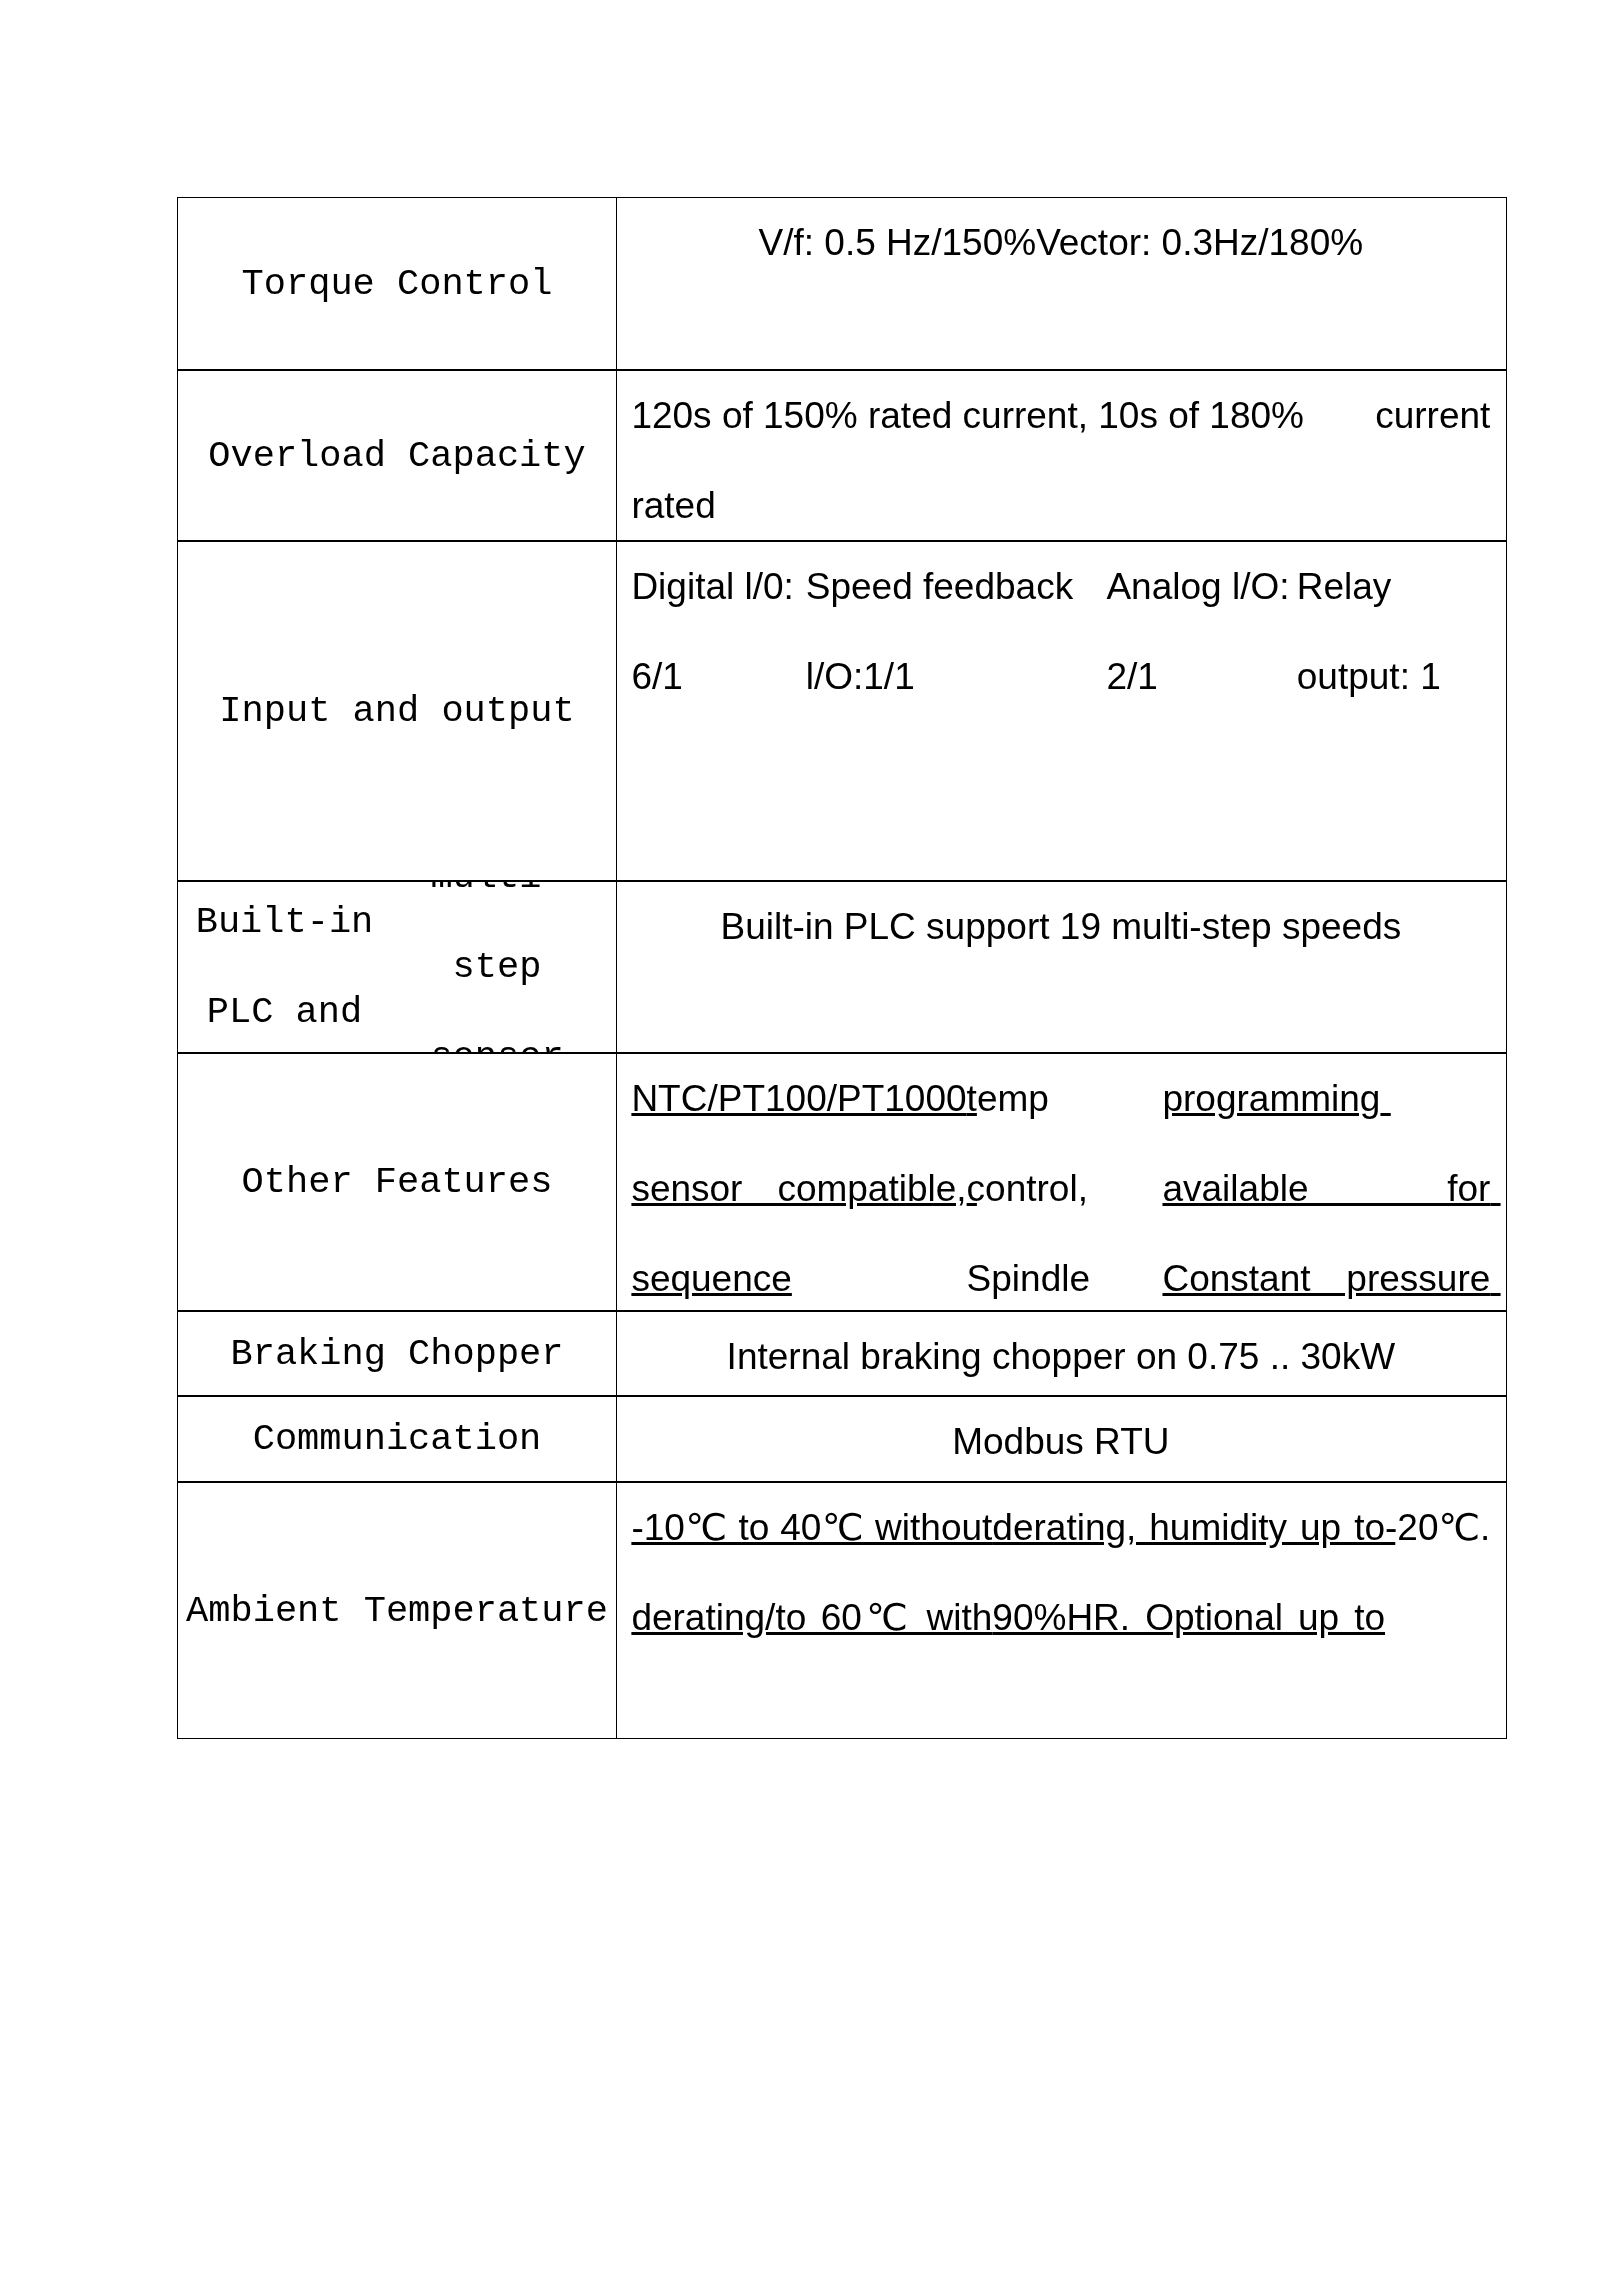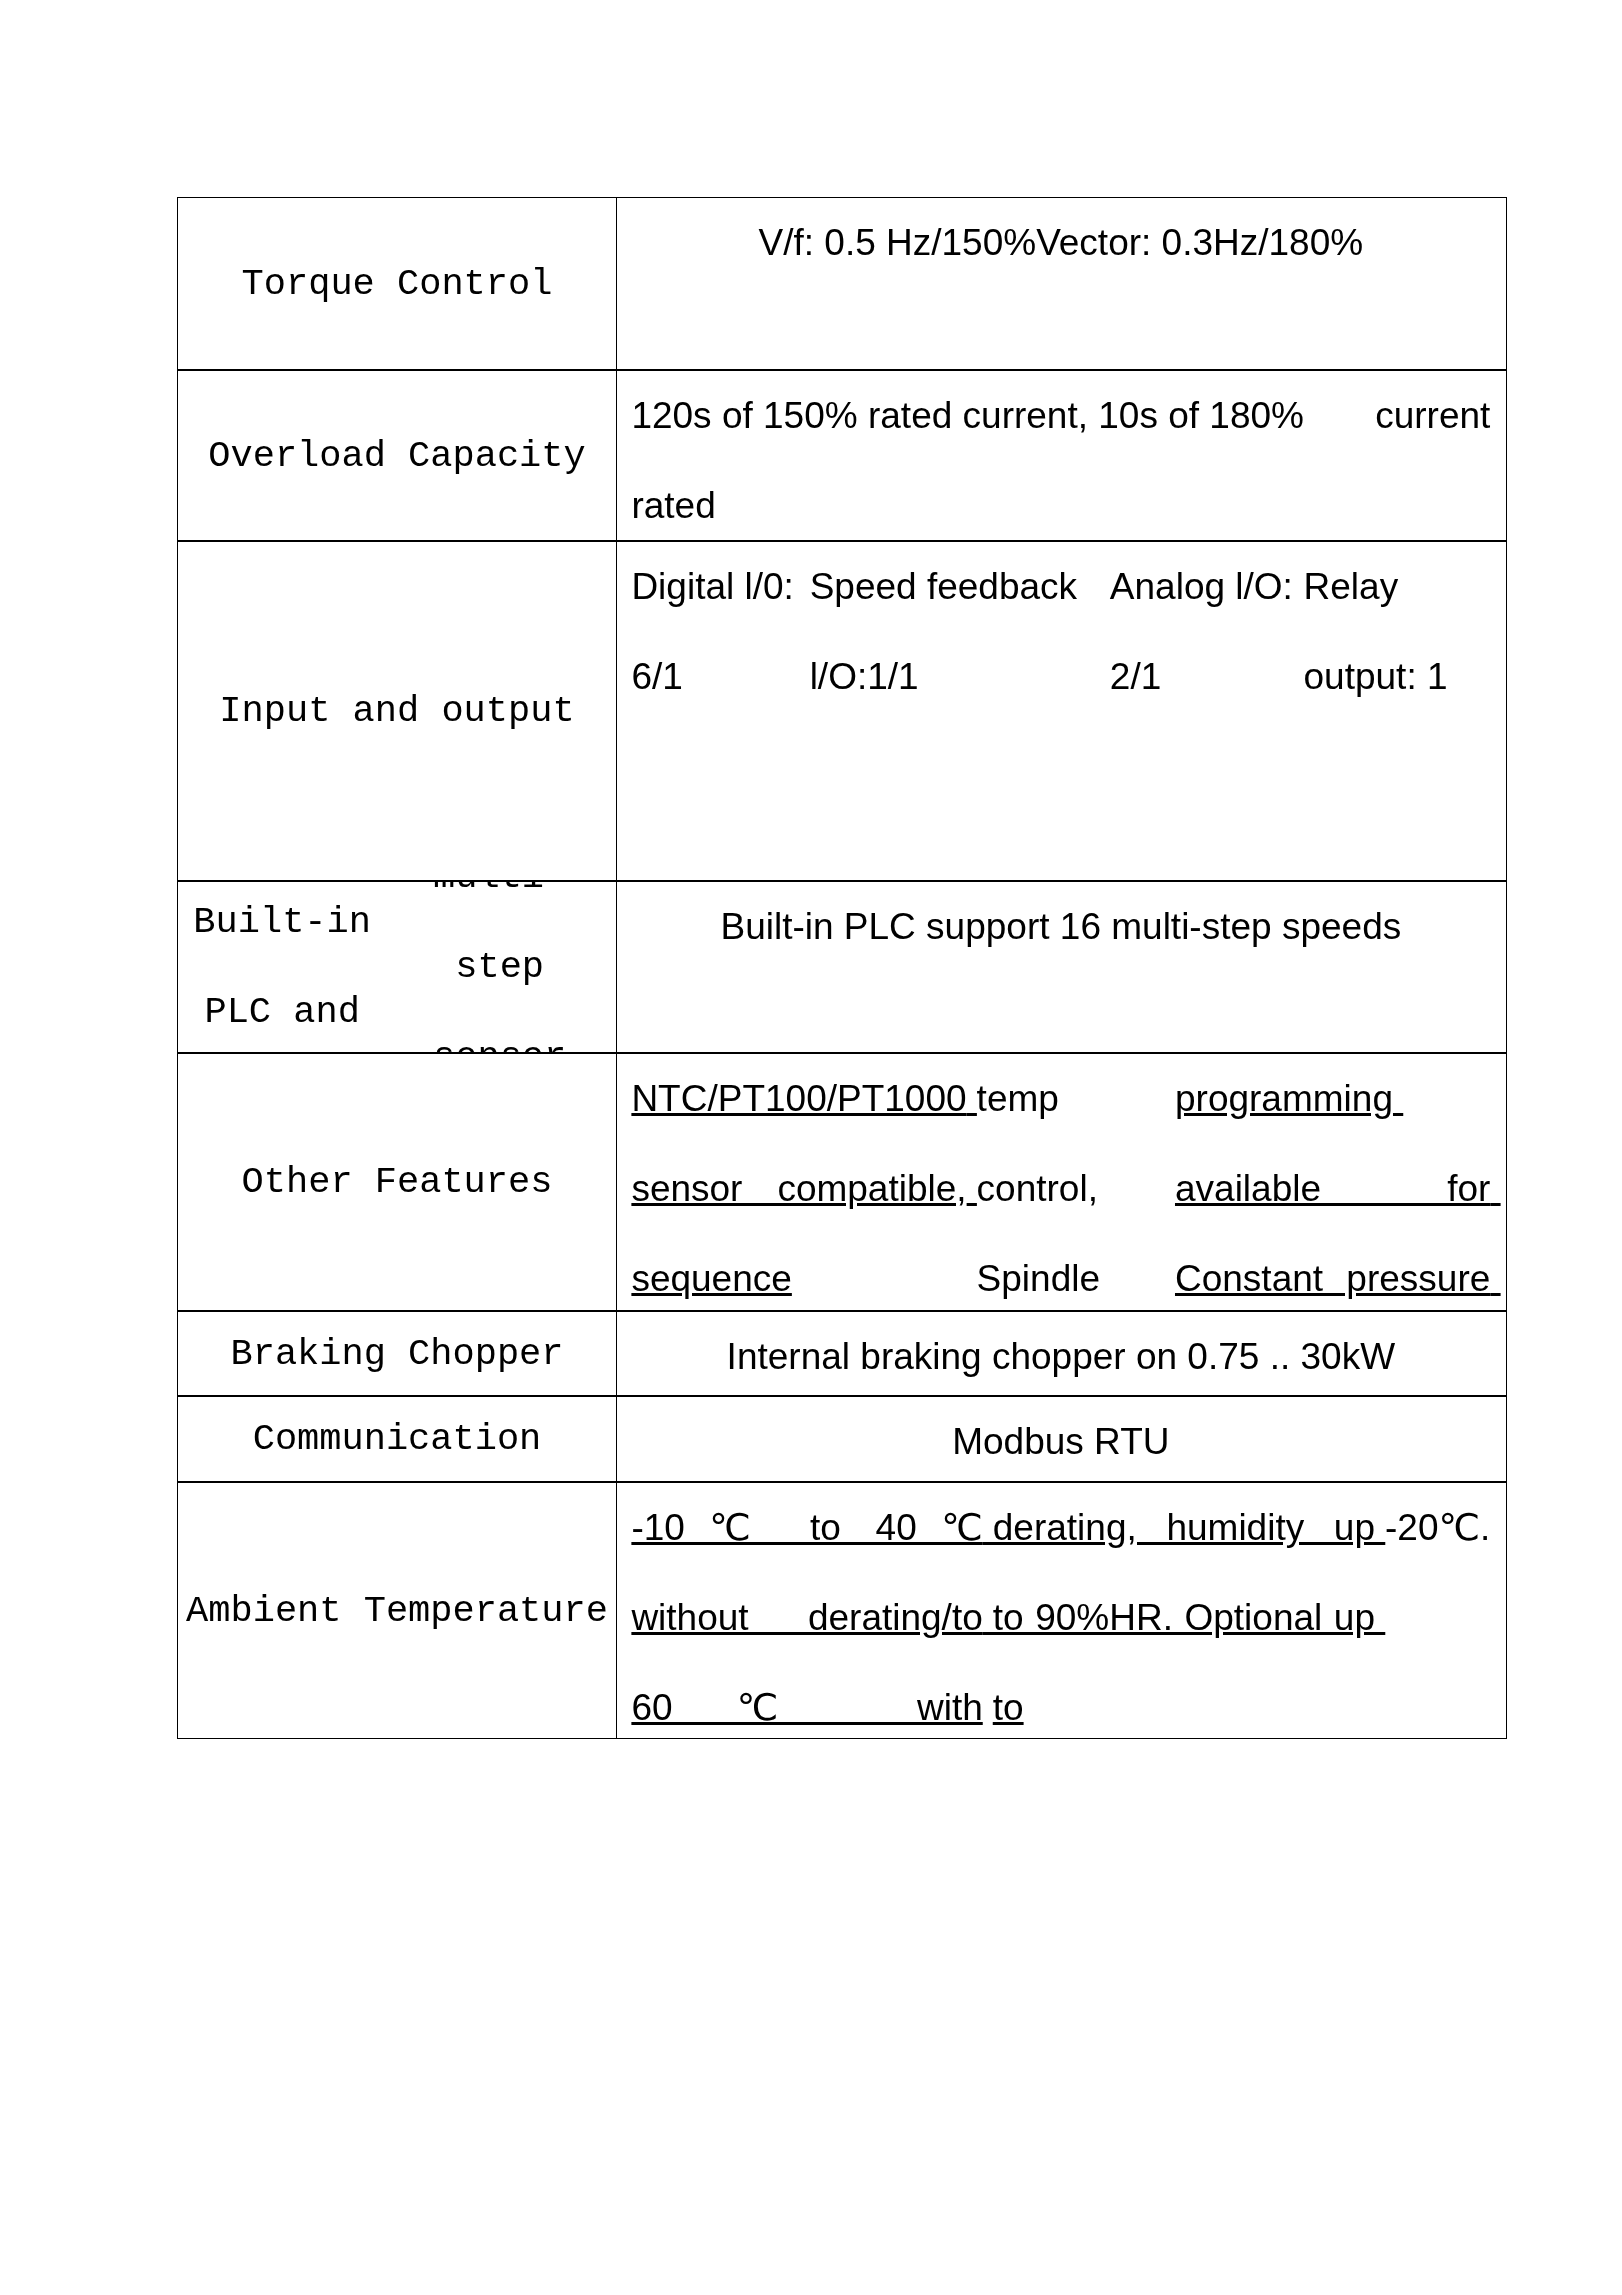--- a/index.html
+++ b/index.html
@@ -29,21 +29,21 @@
   }
   .cell {
     box-sizing: border-box;
     display: flex;
     flex-direction: row;
     justify-content: center;
     font-size: 37px;
     line-height: 90px;
     overflow: hidden;
   }
-  .cell.bt { border-top: 2px solid #000000; gap: 10px; }
+  .cell.bt { border-top: 2px solid #000000; }
   .label-cell {
     align-items: center;
     text-align: center;
     padding: 0 6.5px;
     font-family: Liberation Mono, monospace;
   }
   .value-cell {
     border-left: 1.3px solid #000000;
     align-items: stretch;
     text-align: left;
@@ -86,21 +86,21 @@
       <div class="line">Speed feedback l/O:1/1</div>
       <div class="line">Analog l/O: 2/1</div>
       <div class="line">Relay output: 1</div>
     </div>
 
     <div class="cell bt label-cell">
       <div class="line">Built-in PLC and</div>
       <div class="line">multi- step sensor</div>
     </div>
     <div class="cell bt value-cell">
-      <div class="line">Built-in PLC support 16 multi-step speeds</div>
+      <div class="line">Built-in PLC support 19 multi-step speeds</div>
     </div>
 
     <div class="cell bt label-cell">
       <div class="line">Other Features</div>
     </div>
     <div class="cell bt value-cell">
       <div class="line jline">NTC/PT100/PT1000 sensor compatible, sequence</div>
       <div class="line">temp control, Spindle system.</div>
       <div class="line jline">programming available for Constant pressure and</div>
     </div>

